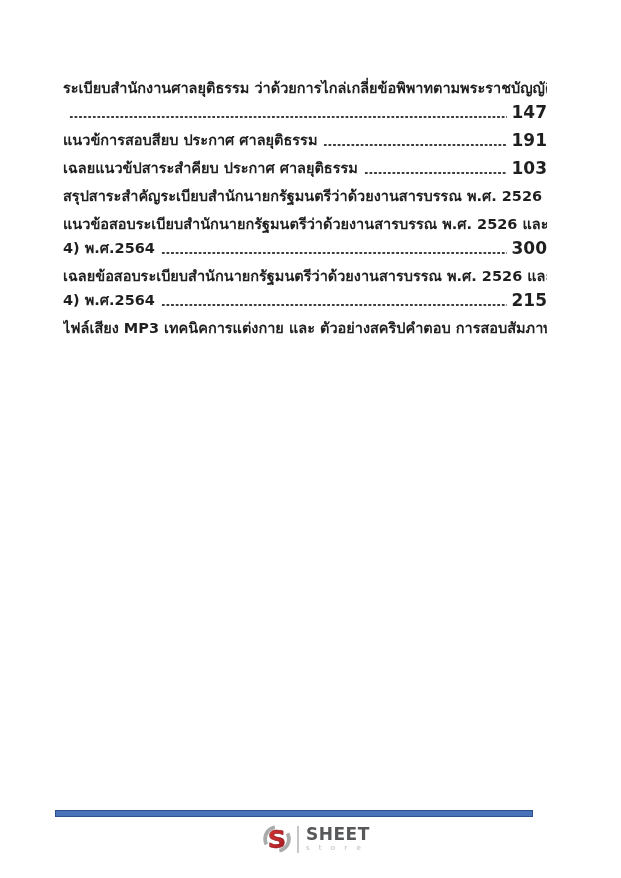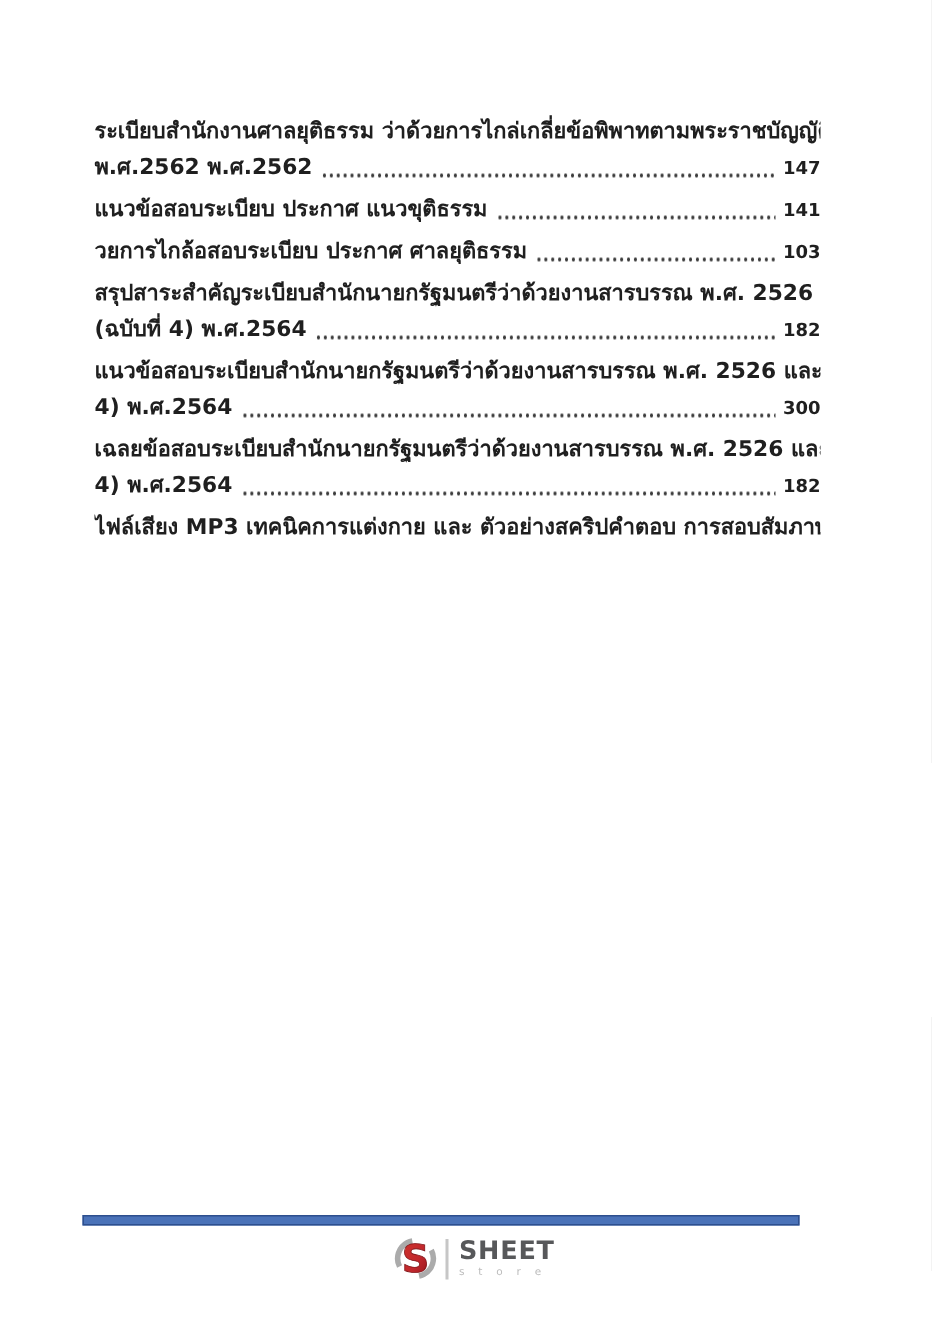--- a/index.html
+++ b/index.html
@@ -43,21 +43,21 @@
     flex: 1 1 auto;
     min-width: 10px;
     height: 24px;
     margin: 0 5px 0 6px;
     background-image: radial-gradient(circle, #3d3d3d 1.05px, rgba(0,0,0,0) 1.35px);
     background-size: 4.6px 4px;
     background-repeat: repeat-x;
     background-position: left calc(100% - 5px);
   }
   .page-num {
-    font-size: 12px;
+    font-size: 17px;
     font-weight: 600;
     flex: 0 0 auto;
   }
 
   
   .footer-rule {
     position: absolute;
     left: 55px;
     top: 810px;
     width: 478px;
@@ -102,74 +102,68 @@
 
 <div class="screen">
 
   <div class="toc">
     <div id="toc-list">
   <div class="entry">
     <div class="entry-wrap-lines">
             <div class="entry-line">ระเบียบสำนักงานศาลยุติธรรม ว่าด้วยการไกล่เกลี่ยข้อพิพาทตามพระราชบัญญัติการไกล่เกลี่ยข้อพิพาท</div>
           </div>
     <div class="entry-lastline">
-      <span class="entry-text">พ.ศ.2562 พ.ศ.2562</span>
       <span class="dots"></span>
       <span class="page-num">147</span>
     </div>
   </div>
 
   <div class="entry">
     <div class="entry-wrap-lines"></div>
     <div class="entry-lastline">
-      <span class="entry-text">แนวข้อสอบระเบียบ ประกาศ แนวขุติธรรม</span>
+      <span class="entry-text">แนวข้การสอบสียบ ประกาศ ศาลยุติธรรม</span>
       <span class="dots"></span>
-      <span class="page-num">141</span>
+      <span class="page-num">191</span>
     </div>
   </div>
 
   <div class="entry">
     <div class="entry-wrap-lines"></div>
     <div class="entry-lastline">
-      <span class="entry-text">วยการไกล้อสอบระเบียบ ประกาศ ศาลยุติธรรม</span>
+      <span class="entry-text">เฉลยแนวข้ปสาระสำคียบ ประกาศ ศาลยุติธรรม</span>
       <span class="dots"></span>
       <span class="page-num">103</span>
     </div>
   </div>
 
   <div class="entry">
     <div class="entry-wrap-lines">
             <div class="entry-line">สรุปสาระสำคัญระเบียบสำนักนายกรัฐมนตรีว่าด้วยงานสารบรรณ พ.ศ. 2526 และที่แก้ไขเพิ่มเติมถึง</div>
           </div>
-    <div class="entry-lastline">
-      <span class="entry-text">(ฉบับที่ 4) พ.ศ.2564</span>
-      <span class="dots"></span>
-      <span class="page-num">182</span>
-    </div>
   </div>
 
   <div class="entry">
     <div class="entry-wrap-lines">
             <div class="entry-line">แนวข้อสอบระเบียบสำนักนายกรัฐมนตรีว่าด้วยงานสารบรรณ พ.ศ. 2526 และที่แก้ไขเพิ่มเติมถึง (ฉบับที่</div>
           </div>
     <div class="entry-lastline">
       <span class="entry-text">4) พ.ศ.2564</span>
       <span class="dots"></span>
       <span class="page-num">300</span>
     </div>
   </div>
 
   <div class="entry">
     <div class="entry-wrap-lines">
             <div class="entry-line">เฉลยข้อสอบระเบียบสำนักนายกรัฐมนตรีว่าด้วยงานสารบรรณ พ.ศ. 2526 และที่แก้ไขเพิ่มเติมถึง (ฉบับที่</div>
           </div>
     <div class="entry-lastline">
       <span class="entry-text">4) พ.ศ.2564</span>
       <span class="dots"></span>
-      <span class="page-num">182</span>
+      <span class="page-num">215</span>
     </div>
   </div>
 
 
 
   <div class="entry">
     <div class="entry-wrap-lines"></div>
     <div class="entry-lastline">
       <span class="entry-text">ไฟล์เสียง MP3 เทคนิคการแต่งกาย และ ตัวอย่างสคริปคำตอบ การสอบสัมภาษณ์เข้างานราชการ</span>
 

